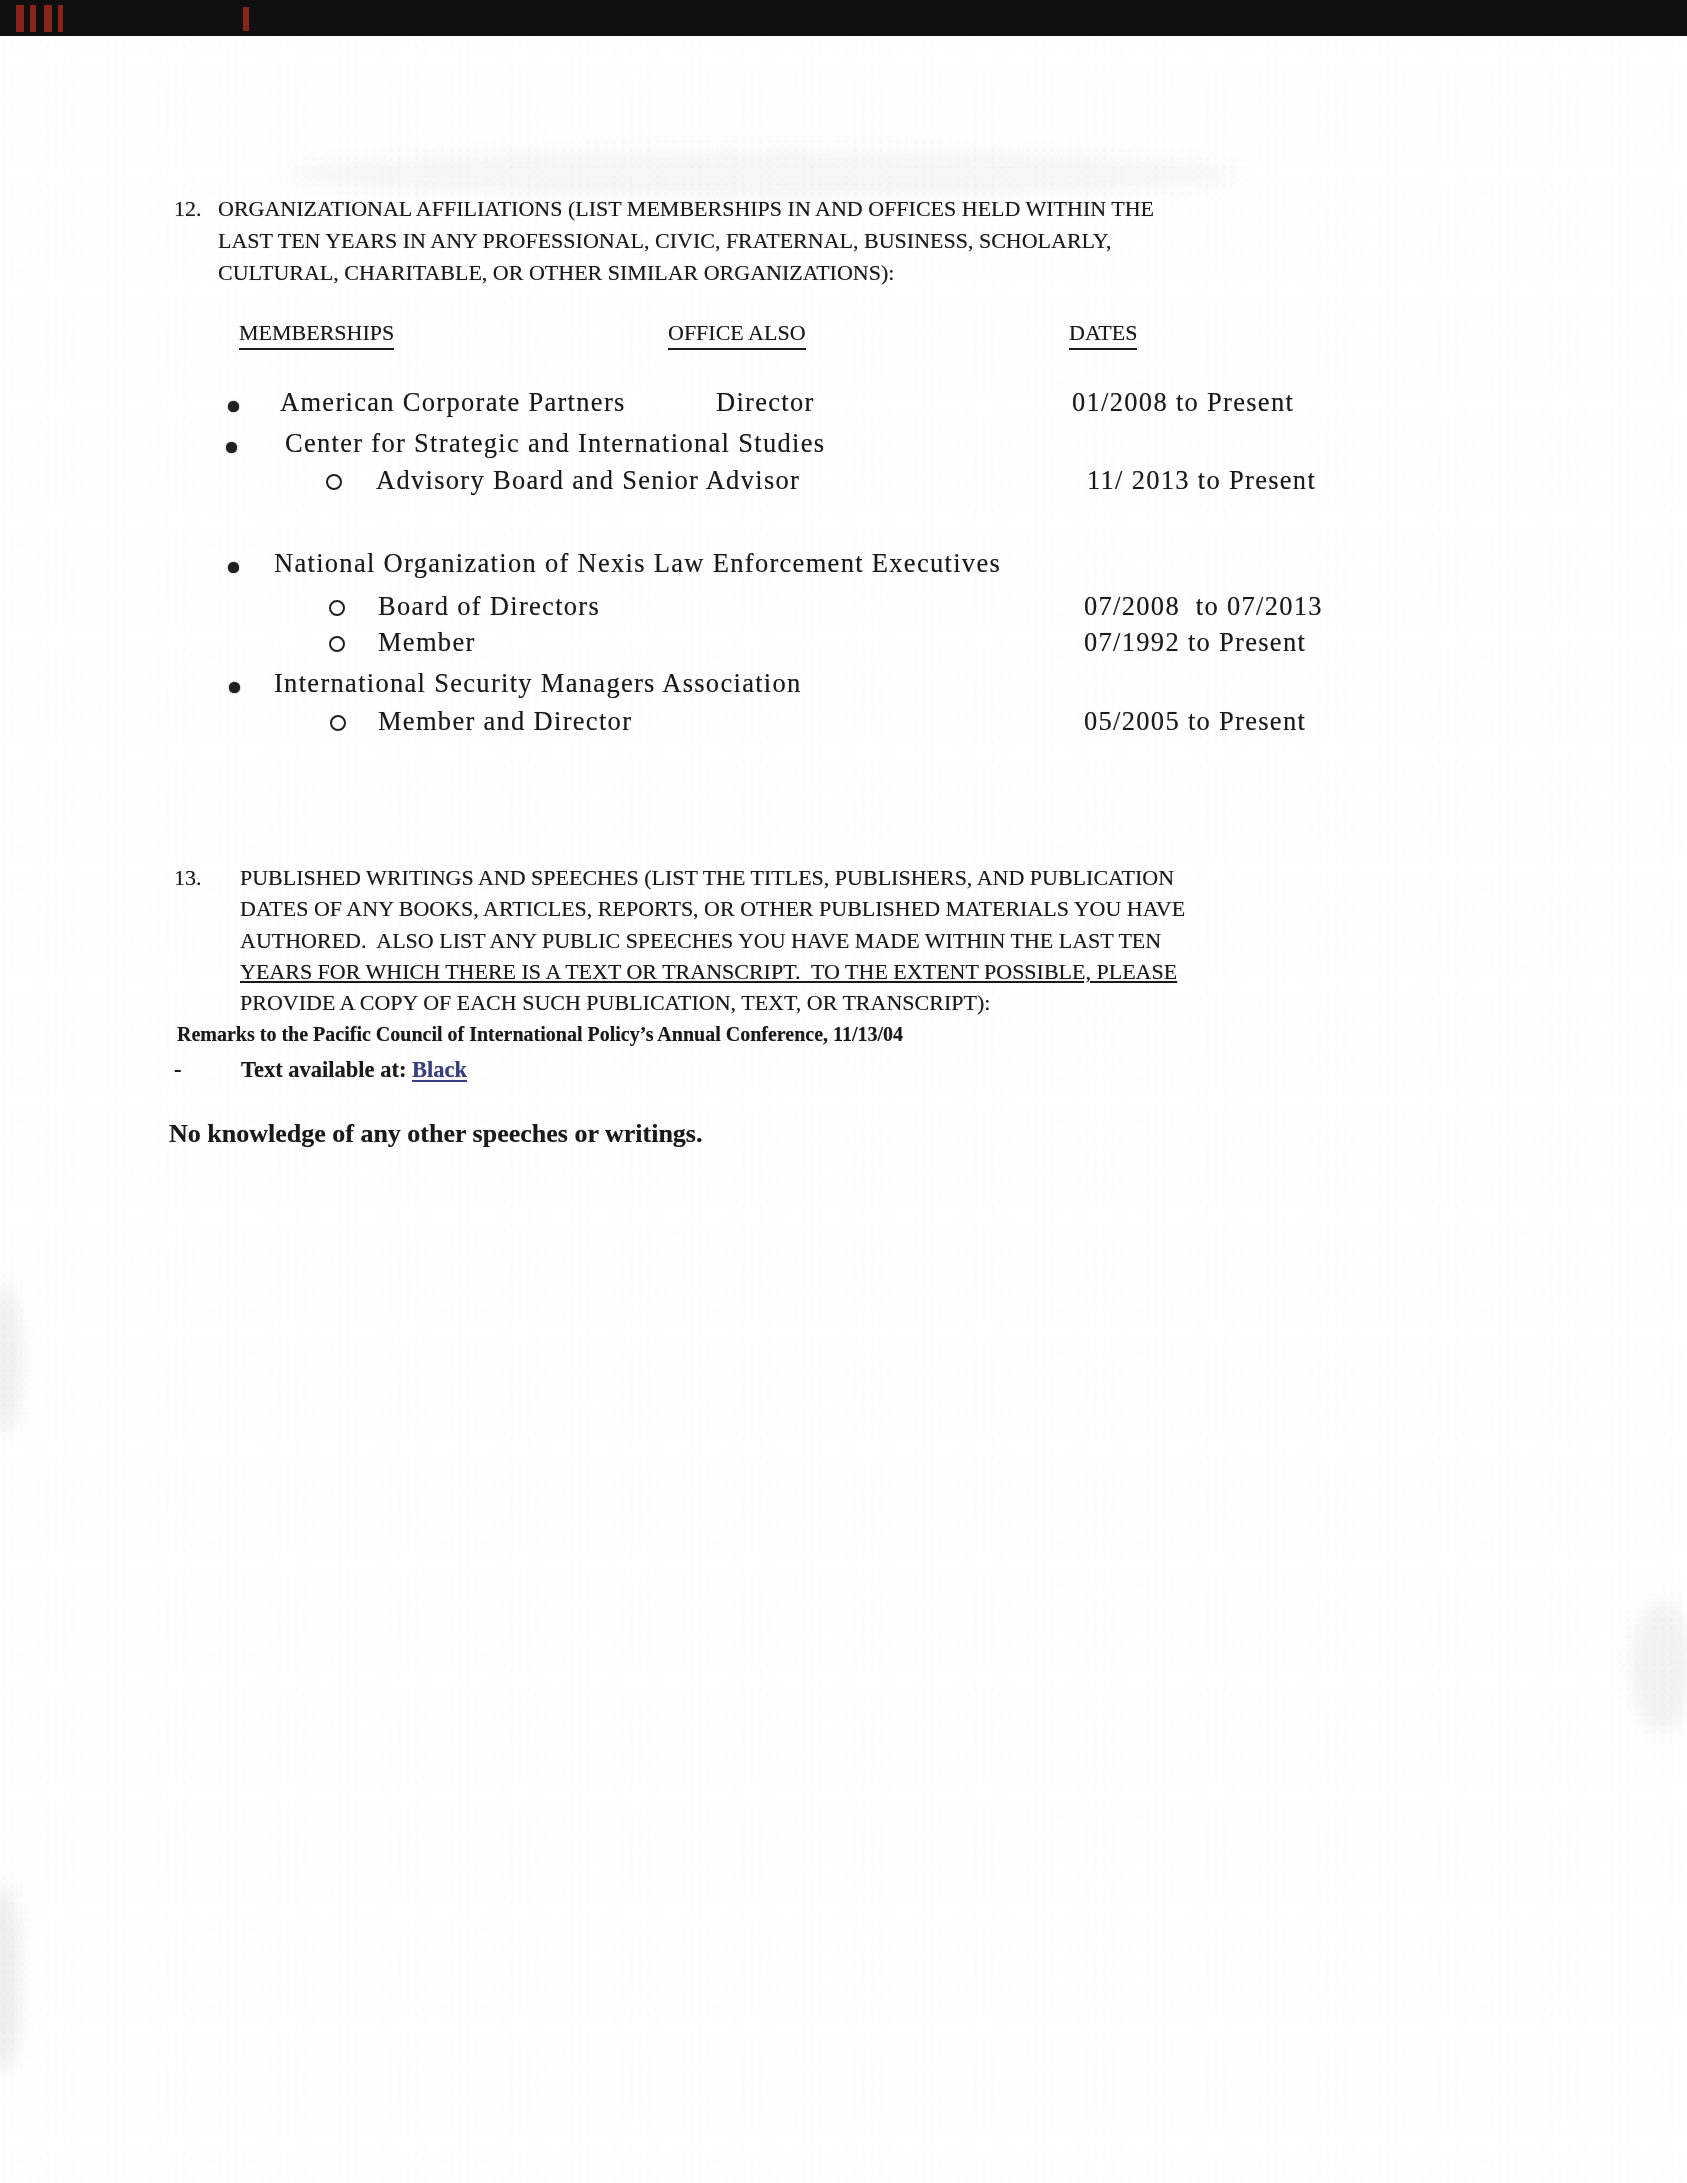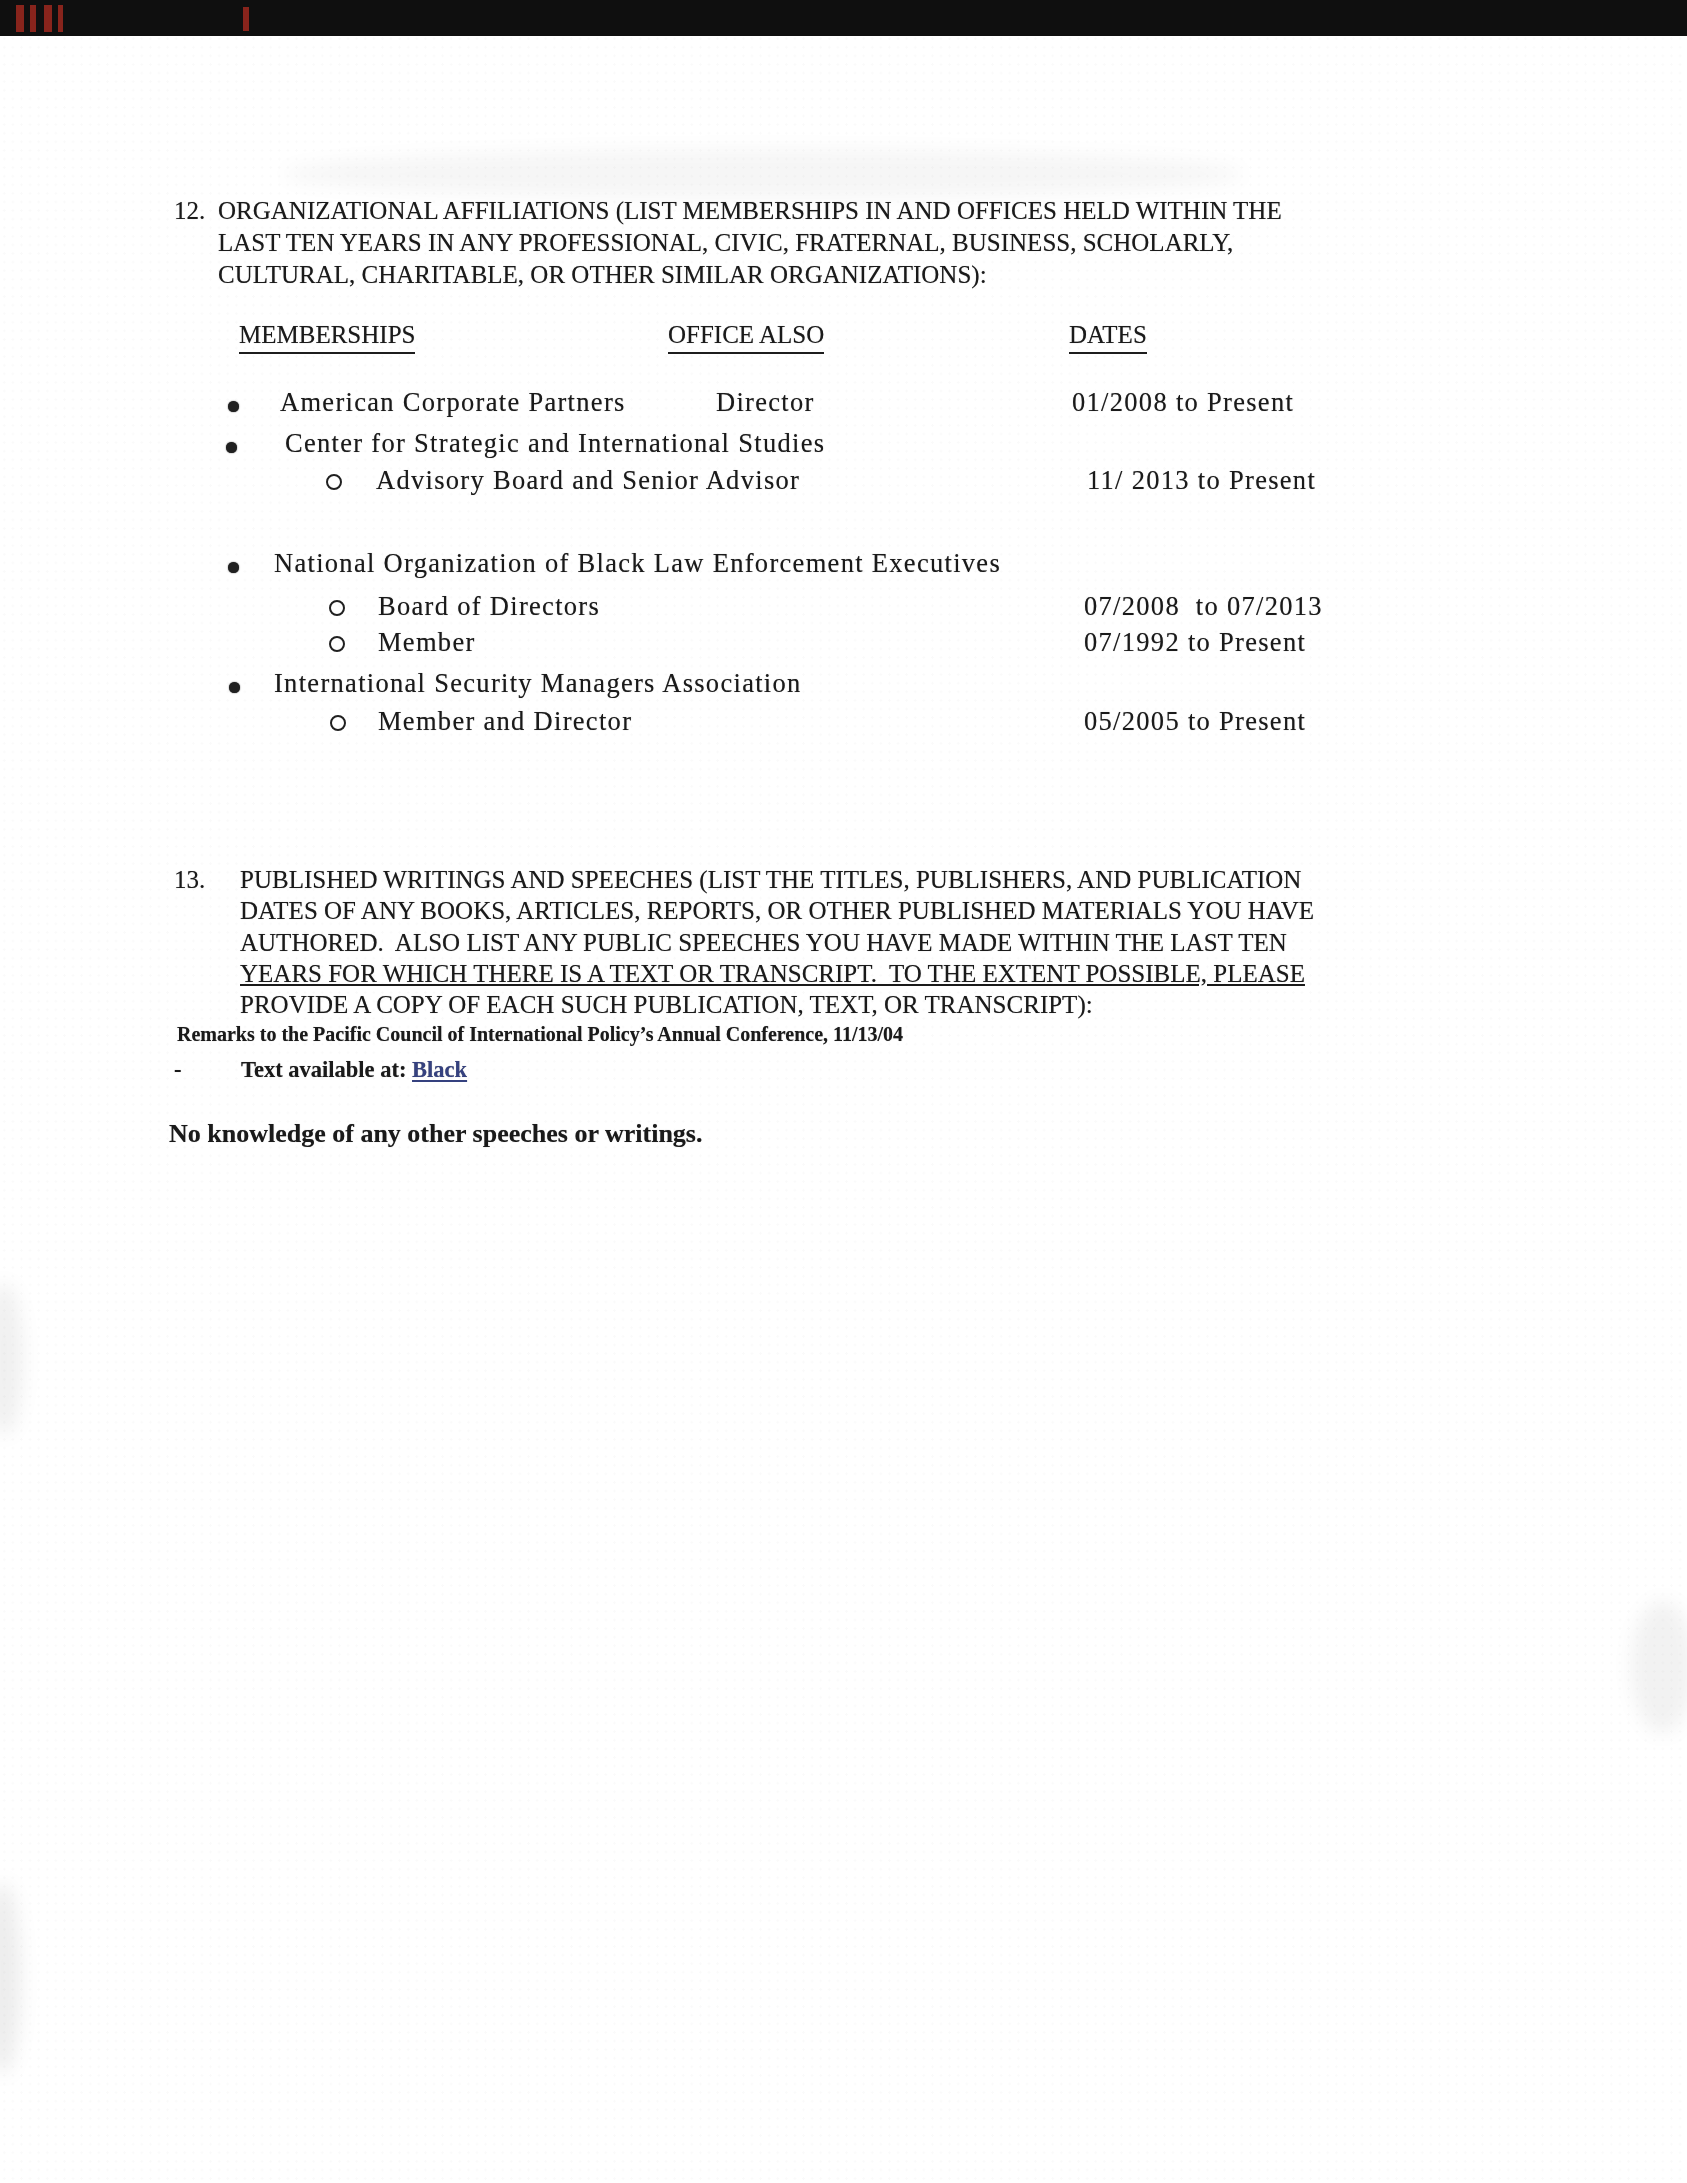--- a/index.html
+++ b/index.html
@@ -8,21 +8,21 @@
     font-family:"Liberation Serif","DejaVu Serif",serif;color:#1a1a1a;
     text-shadow:0 0 0.7px rgba(26,26,26,.5);
   }
   
   .page::before{
     content:"";position:absolute;inset:0;pointer-events:none;
     background-image:radial-gradient(rgba(0,0,0,0.02) 1px, transparent 1.1px);
     background-size:8.6px 8.6px;
   }
   .abs{position:absolute;white-space:pre;line-height:1.18;}
-  .caps{font-size:25px;}
+  .caps{font-size:22px;}
   .rowtext{font-size:26.5px;letter-spacing:1.3px;}
   .hdr{border-bottom:2.6px solid #1d1d1d;padding-bottom:2px;}
   .dot{position:absolute;width:10.6px;height:10.6px;border-radius:50%;background:#202020;box-shadow:0 0 1.3px #2a2a2a;}
   .ring{position:absolute;width:12px;height:12px;border:2.6px solid #202020;border-radius:50%;}
   .b-remarks{font-size:20px;font-weight:bold;}
   .b-avail{font-size:22.5px;font-weight:bold;}
   .b-nok{font-size:26px;font-weight:bold;}
   .link{color:#35417f;font-weight:bold;text-decoration:underline;text-decoration-thickness:2px;text-underline-offset:3.3px;cursor:pointer;}
   .scanbar{position:absolute;left:0;top:0;width:1687px;height:36px;background:#0f0f0f;}
   .redmark{position:absolute;top:5.3px;height:26.5px;background:#96271e;opacity:.9;}
@@ -62,21 +62,21 @@
     <span class="abs rowtext" style="left:1072px;top:387px;">01/2008 to Present</span>
 
     <i class="dot" style="left:226px;top:442px;"></i>
     <span class="abs rowtext" style="left:285px;top:428px;">Center for Strategic and International Studies</span>
 
     <i class="ring" style="left:326px;top:474px;"></i>
     <span class="abs rowtext" style="left:376px;top:465px;">Advisory Board and Senior Advisor</span>
     <span class="abs rowtext" style="left:1087px;top:465px;">11/ 2013 to Present</span>
 
     <i class="dot" style="left:228px;top:562px;"></i>
-    <span class="abs rowtext" style="left:274px;top:548px;">National Organization of Black Law Enforcement Executives</span>
+    <span class="abs rowtext" style="left:274px;top:548px;">National Organization of Nexis Law Enforcement Executives</span>
 
     <i class="ring" style="left:329px;top:600px;"></i>
     <span class="abs rowtext" style="left:378px;top:591px;">Board of Directors</span>
     <span class="abs rowtext" style="left:1084px;top:591px;">07/2008  to 07/2013</span>
 
     <i class="ring" style="left:329px;top:636px;"></i>
     <span class="abs rowtext" style="left:378px;top:627px;">Member</span>
     <span class="abs rowtext" style="left:1084px;top:627px;">07/1992 to Present</span>
 
     <i class="dot" style="left:229px;top:682px;"></i>

